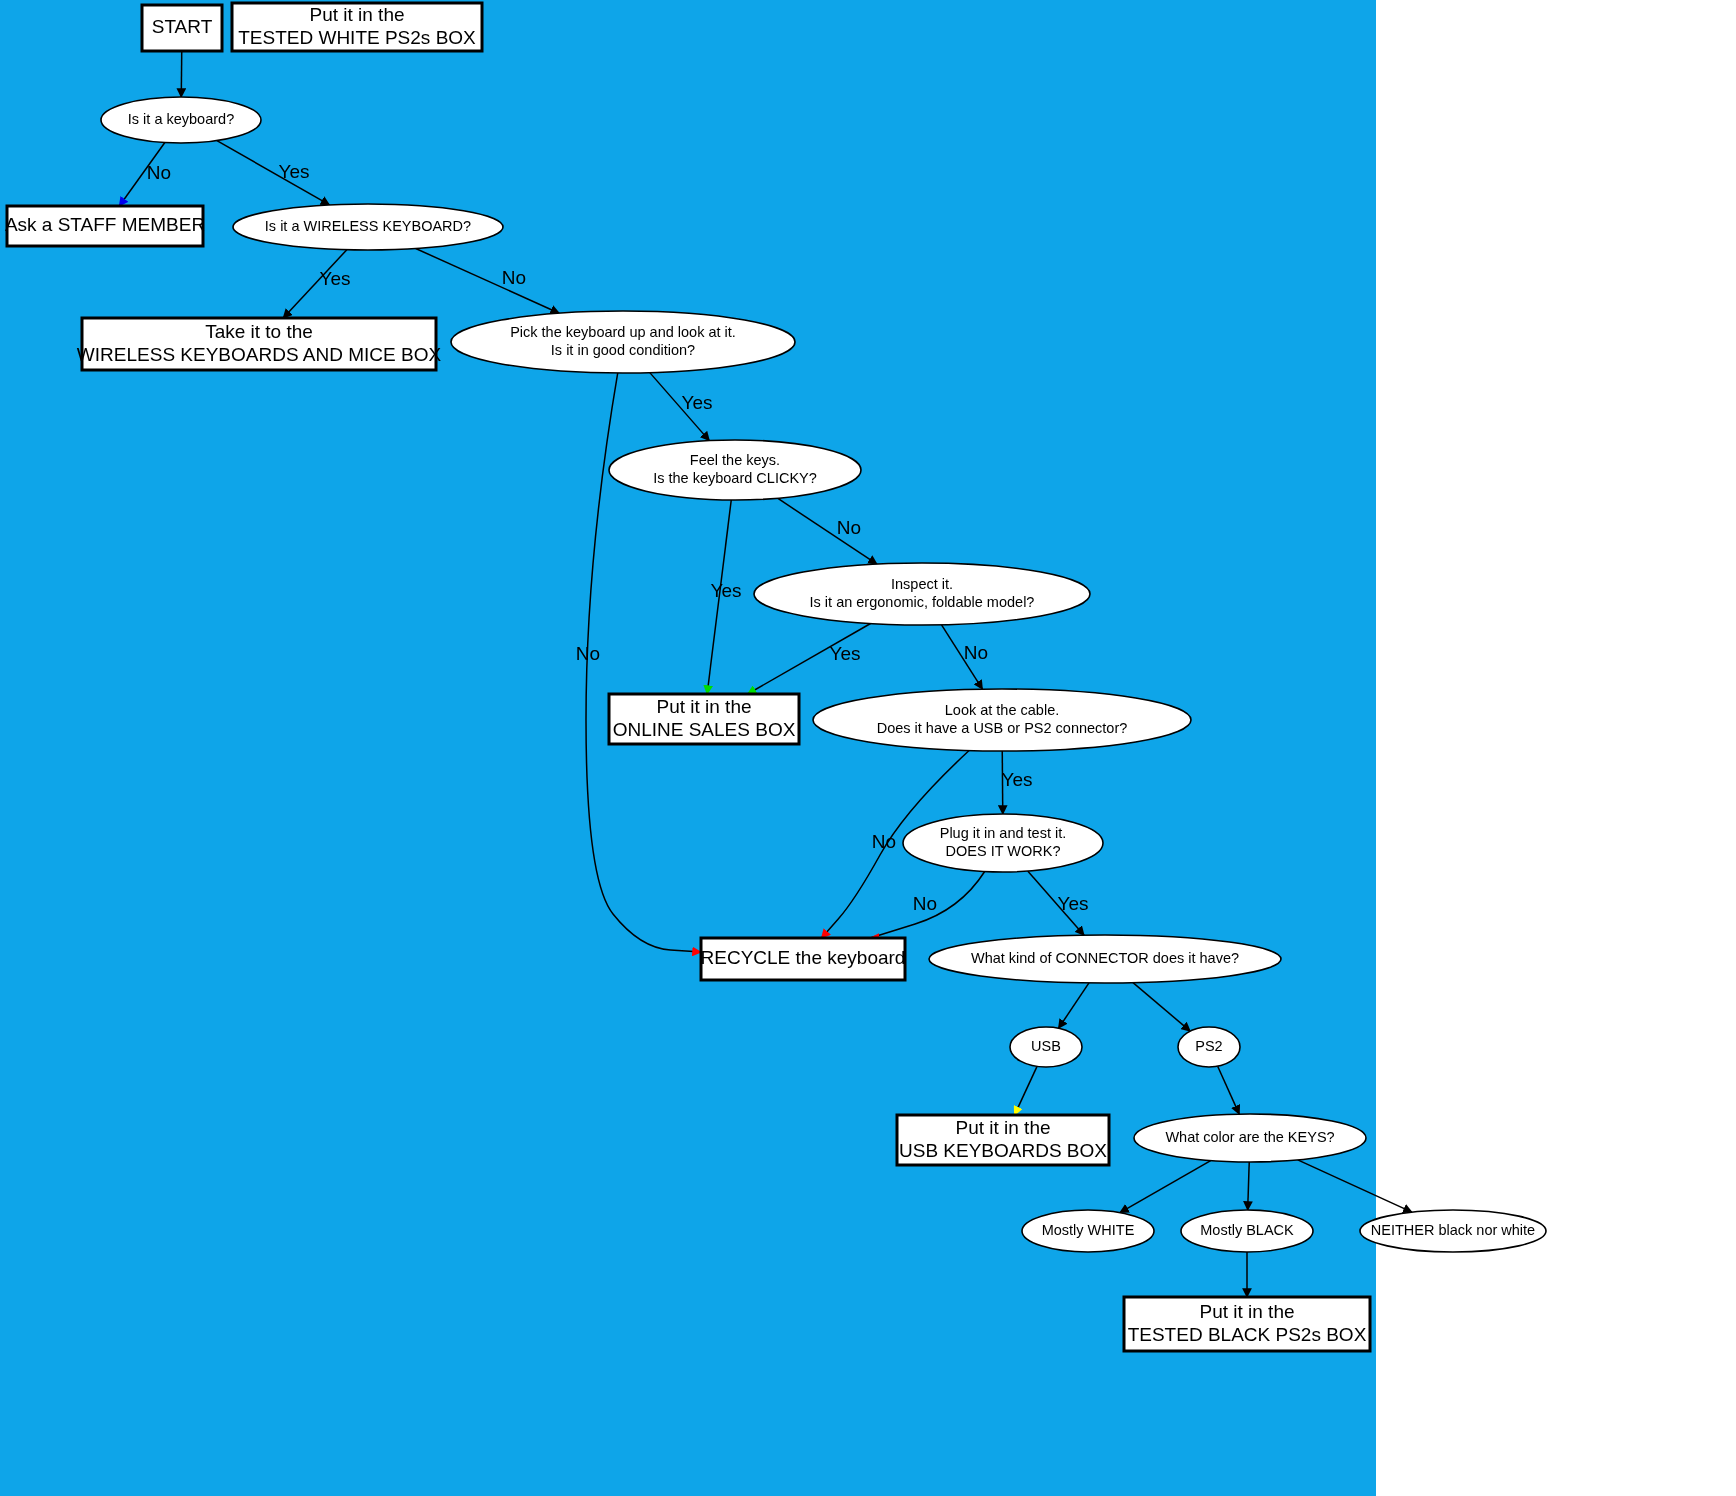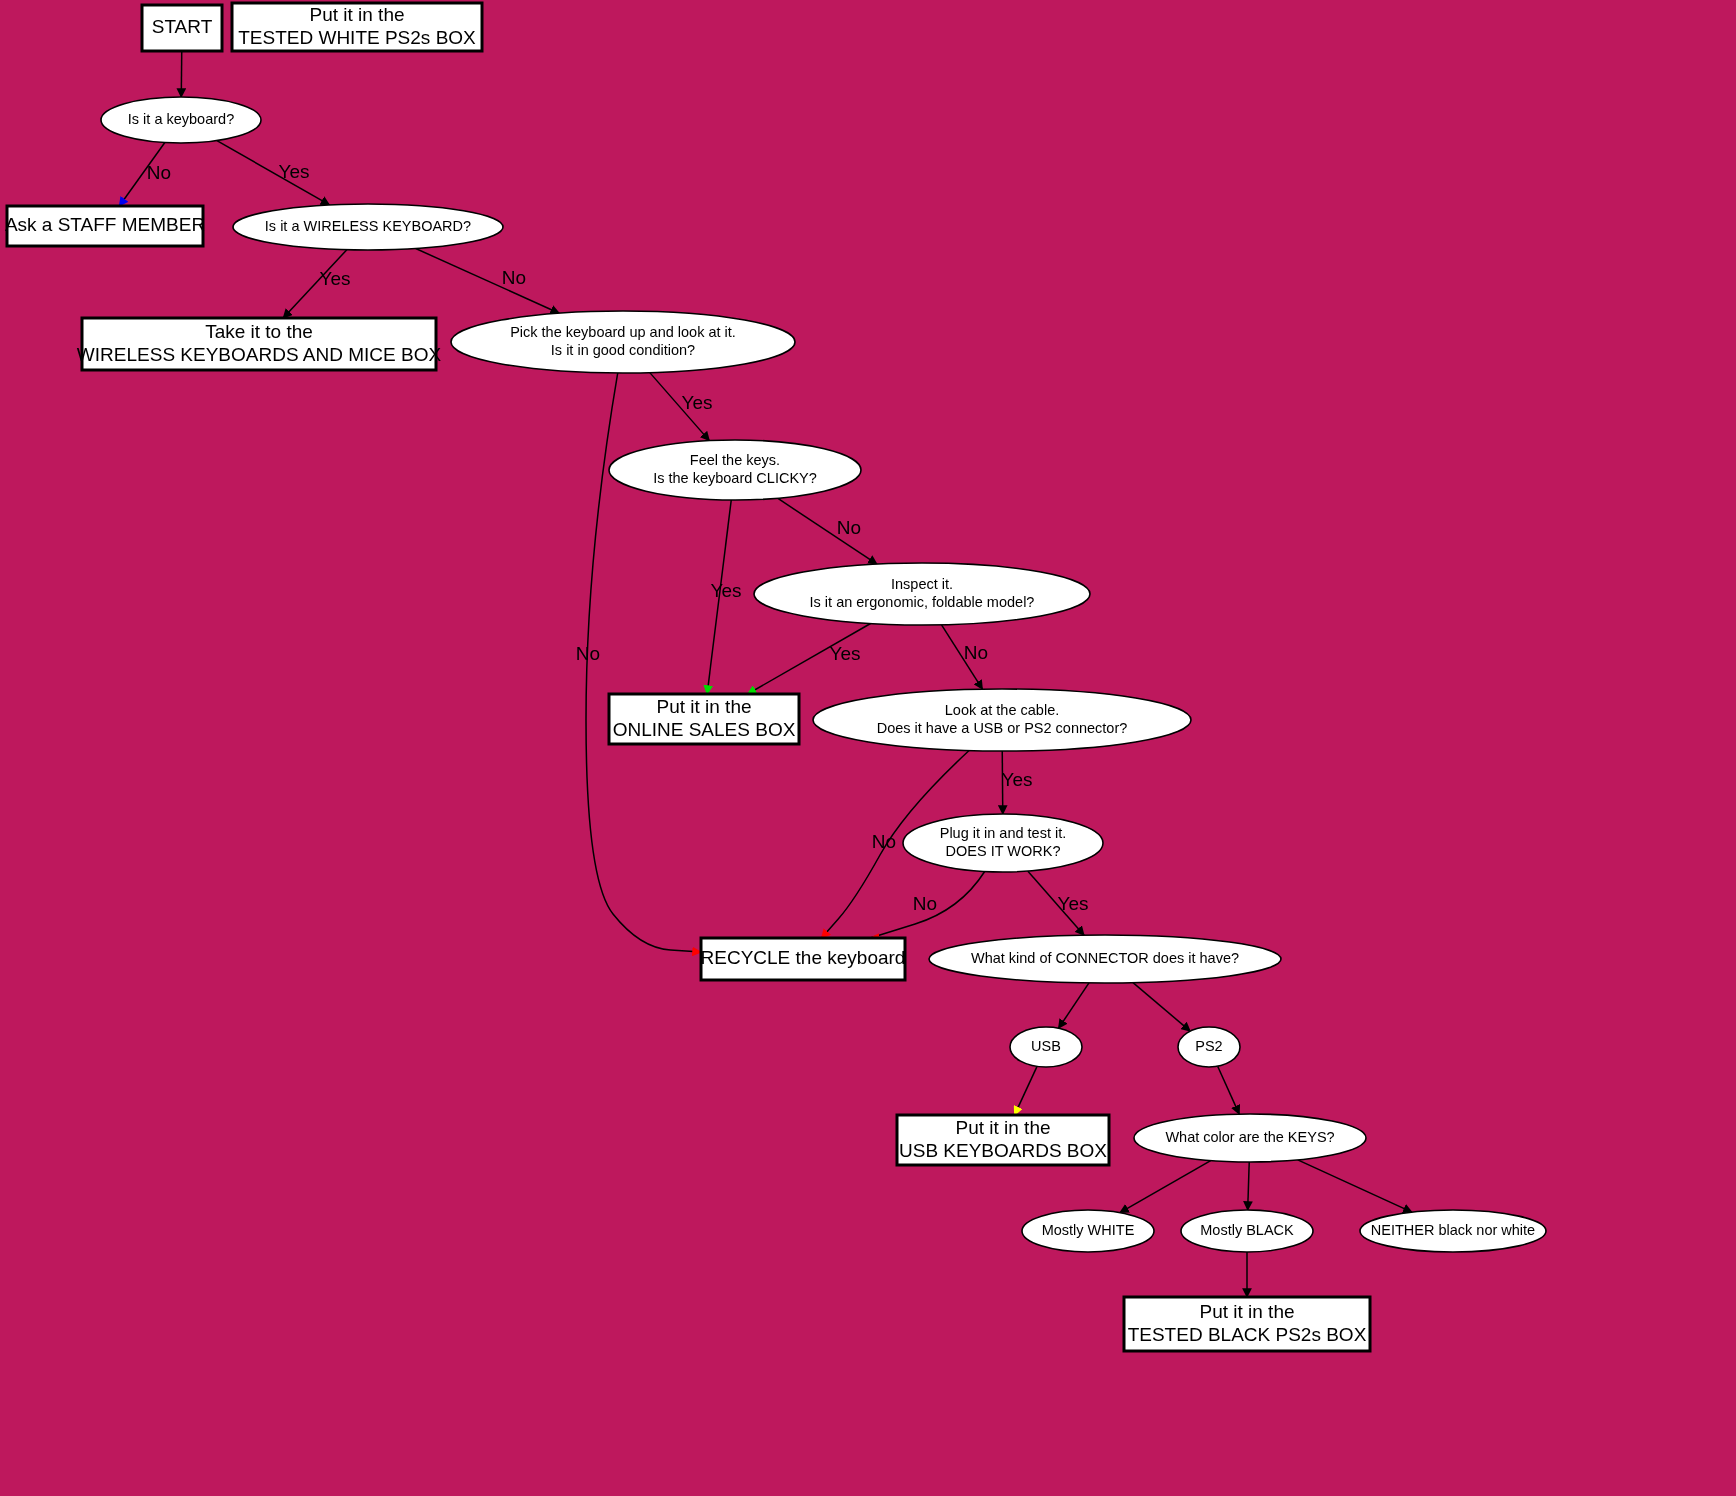--- a/index.html
+++ b/index.html
@@ -2,23 +2,23 @@
 <html><head>
 <meta charset="utf-8">
 <style>
   html, body {
     margin: 0;
     padding: 0;
     background: #ffffff;
   }
   #canvas {
     position: relative;
-    width: 1736px;
+    width: 1376px;
     height: 1496px;
-    background: #be185d;
+    background: #0ea5e9;
     font-family: "Liberation Sans", sans-serif;
   }
   svg#flow {
     position: absolute;
     top: 0; left: 0;
     width: 1736px;
     height: 1496px;
   }
   .node-ellipse {
     fill: #ffffff;

